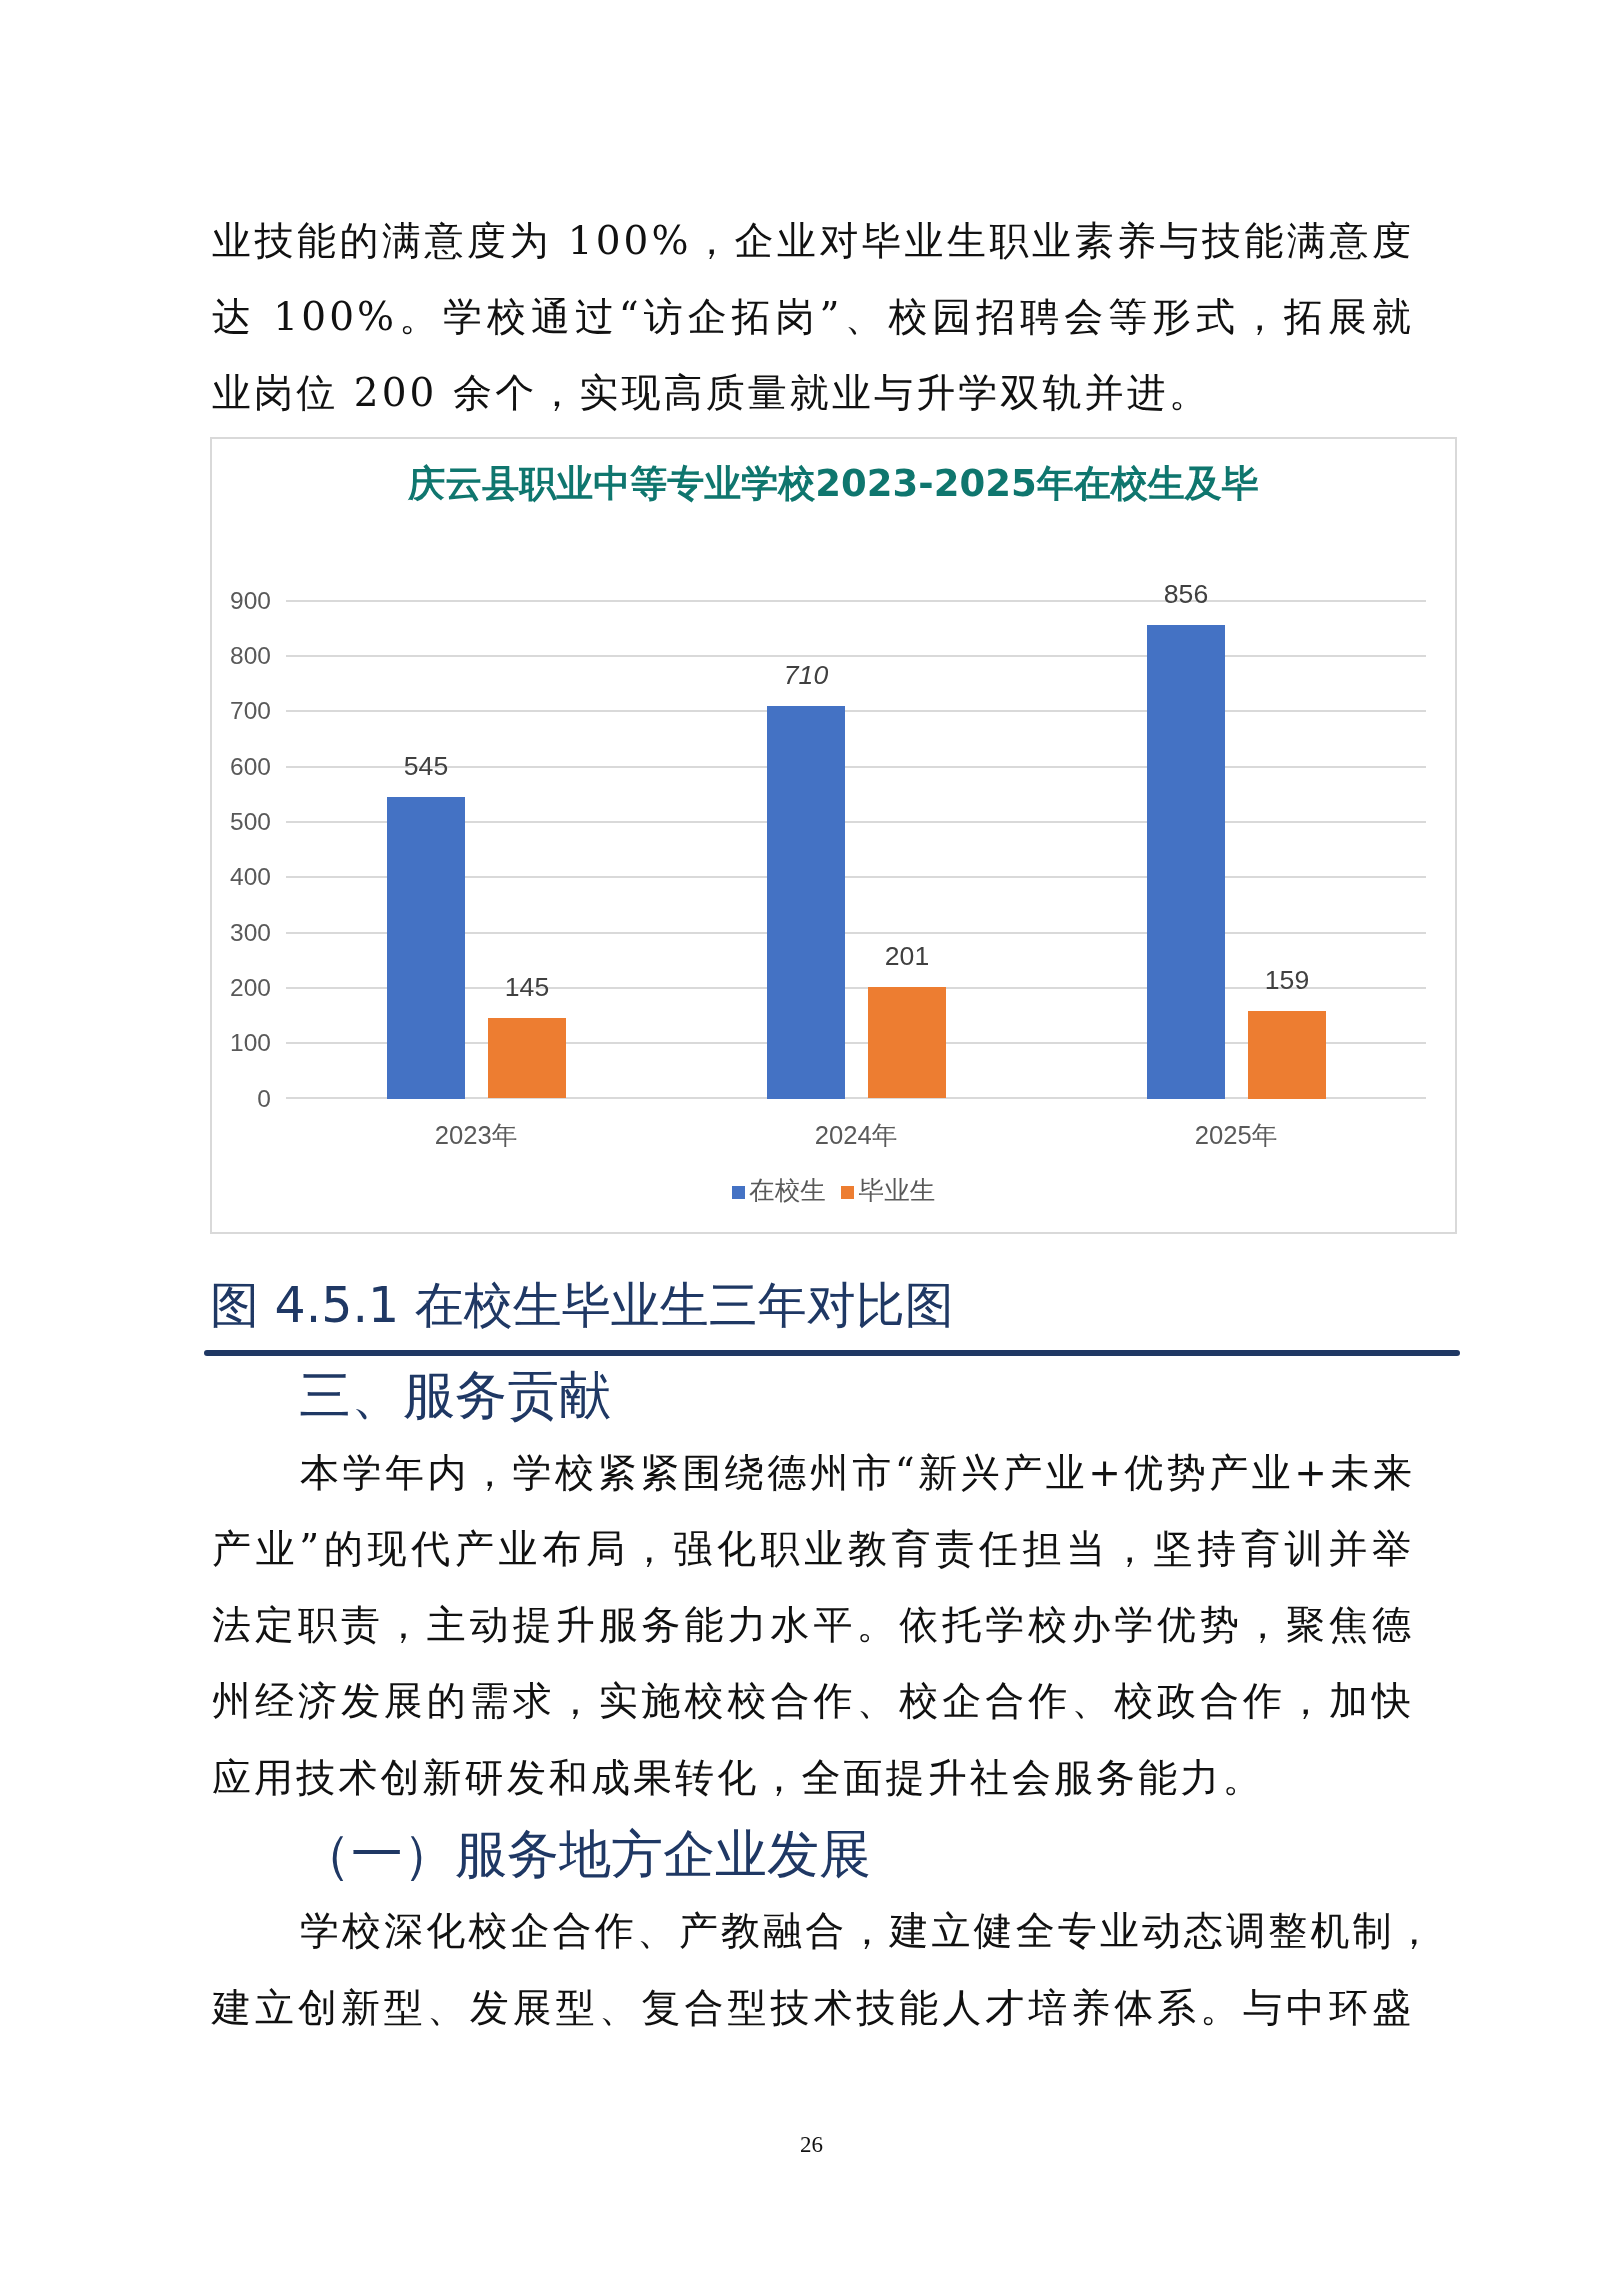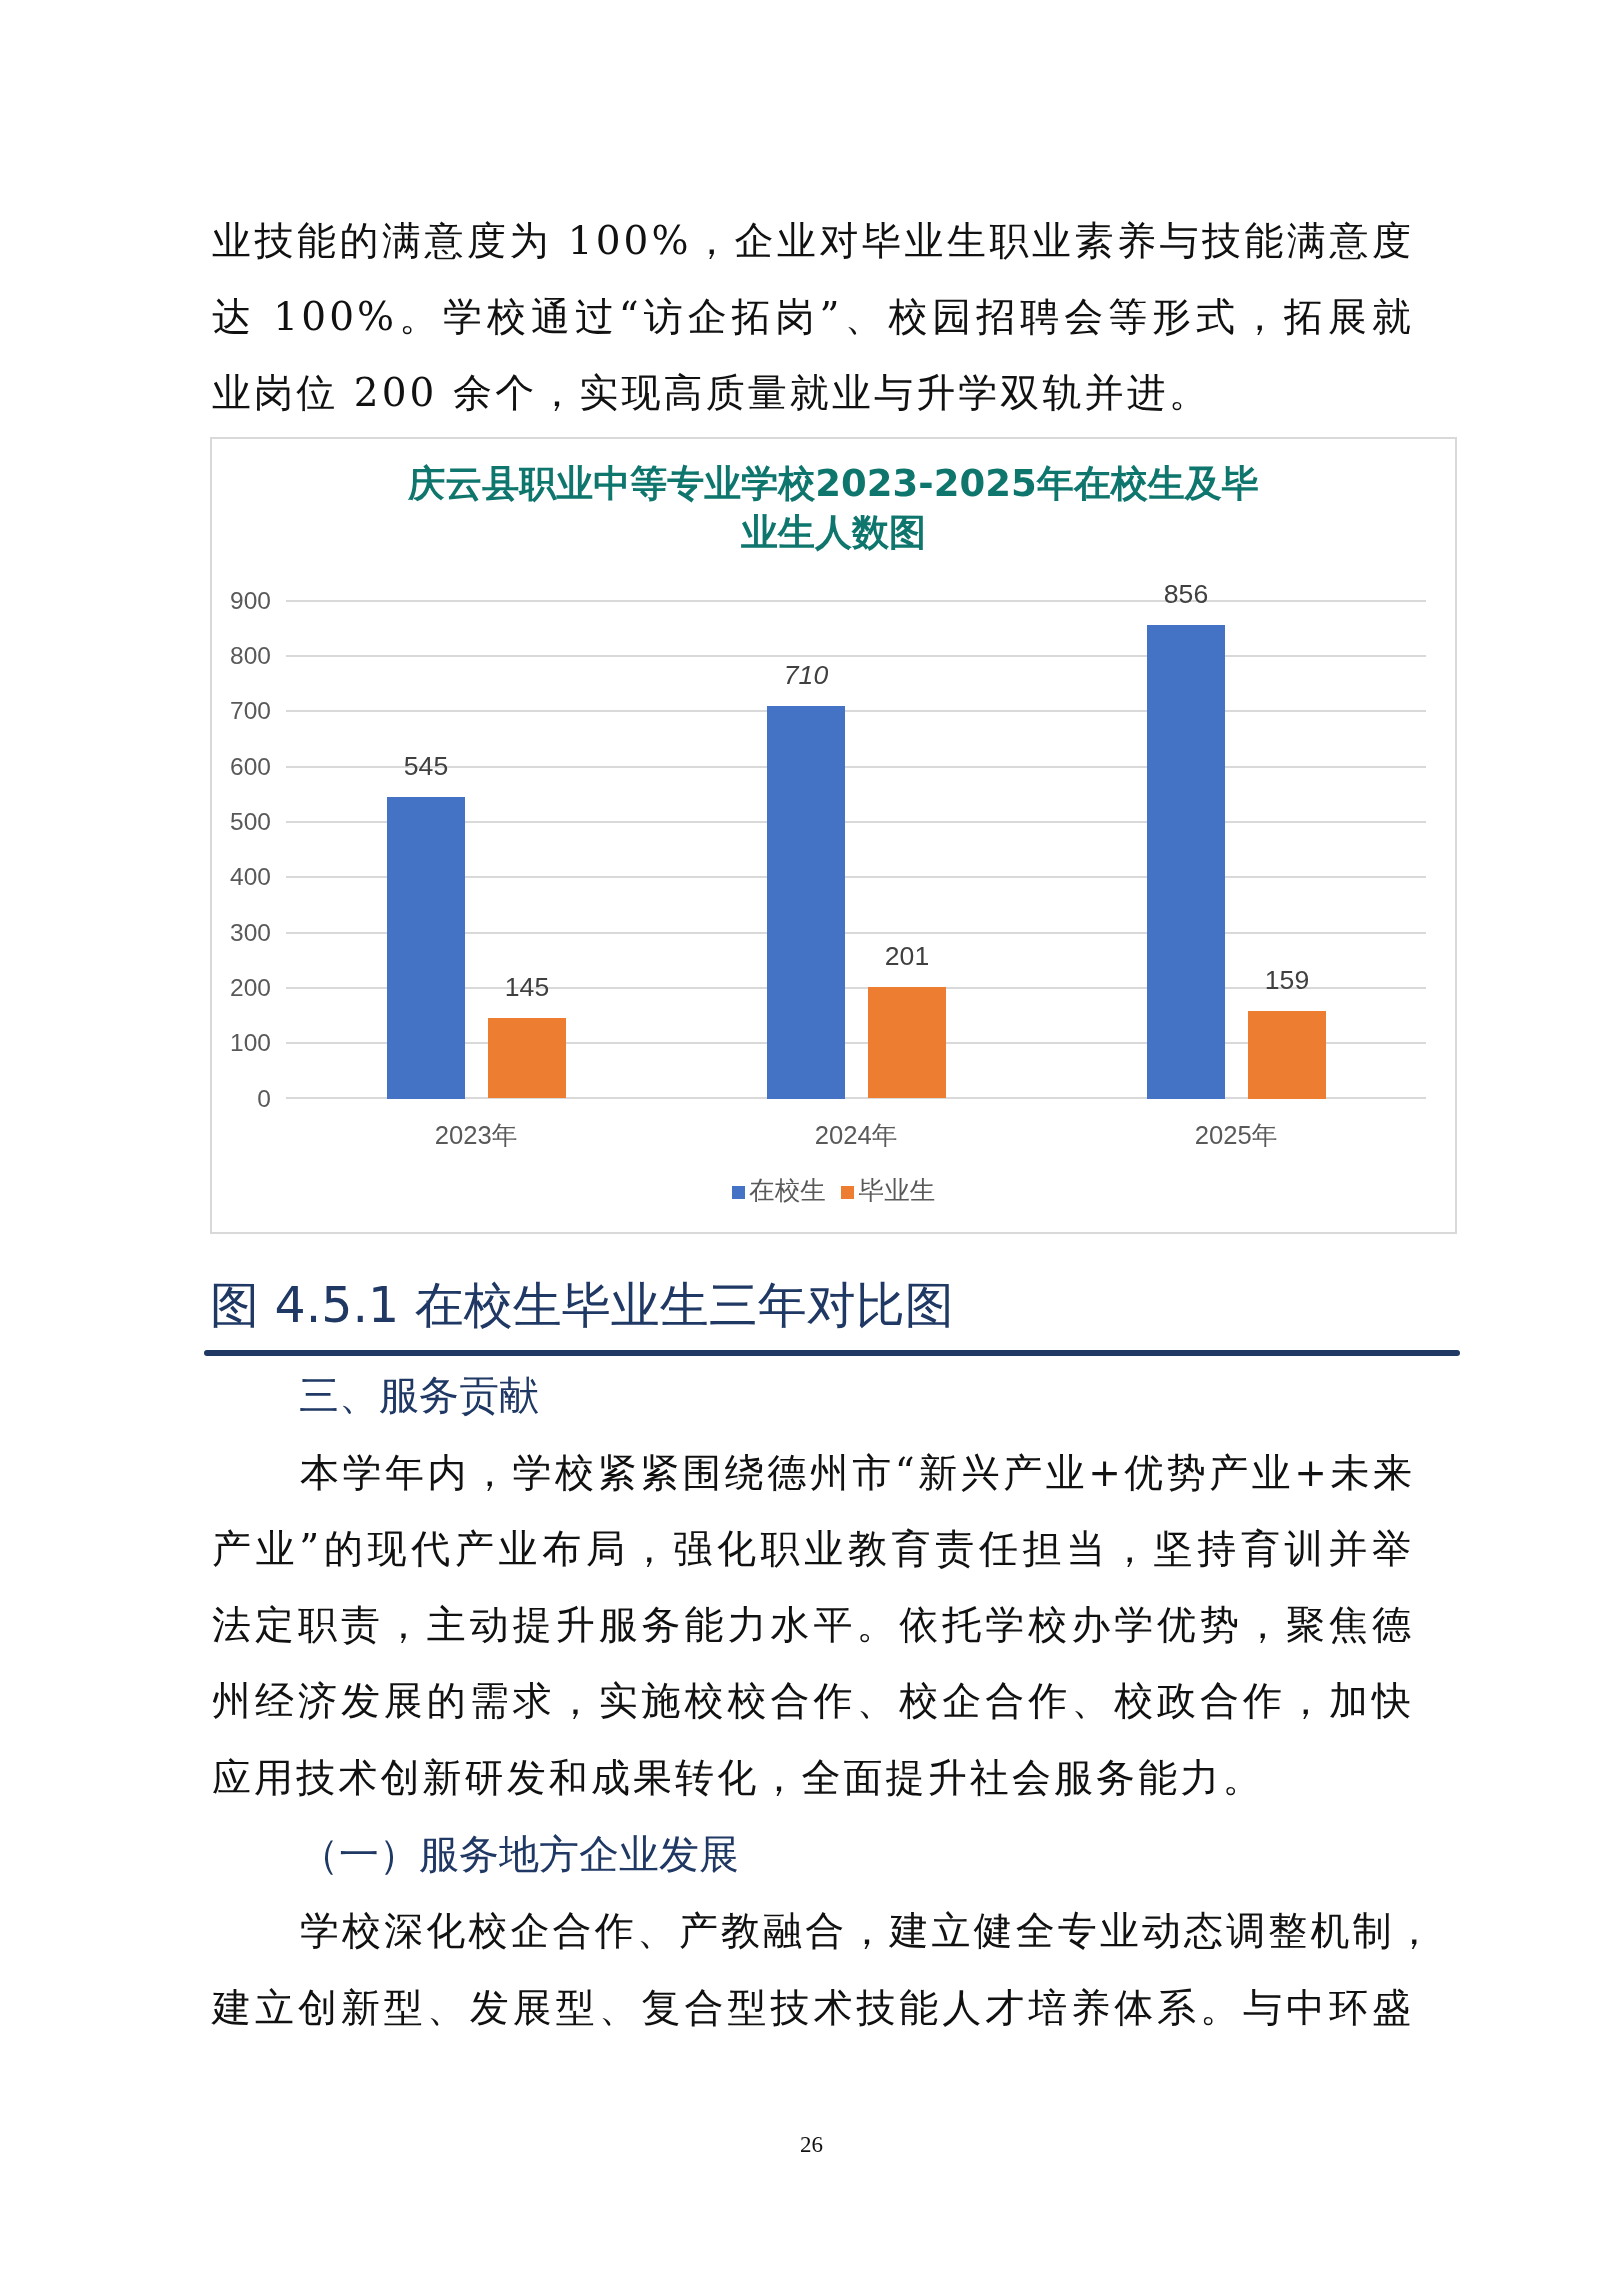--- a/index.html
+++ b/index.html
@@ -24,35 +24,34 @@
             font-size: 25.6px; color: #595959; transform: translateX(-50%); white-space: nowrap; }
   .legend { position: absolute; left: 0; width: 100%; text-align: center;
             font-family: "Liberation Sans", "DejaVu Sans", sans-serif; font-size: 25.6px; color: #595959; }
   .legend .sw { display: inline-block; width: 13.3px; height: 13.3px; margin-right: 4.1px; vertical-align: middle; }
   .legend .item { margin: 0 4.1px; }
   .caption { position: absolute; left: 210px; top: 1278px; font-family: "DejaVu Sans", "Liberation Sans", sans-serif;
              font-size: 49px; color: #1f3864; line-height: 56px; white-space: nowrap; }
   .rule { position: absolute; left: 204px; top: 1350px; width: 1256px; height: 6.1px; background: #1f3864;
           border-radius: 3.1px; }
   .heading { position: absolute; font-family: "DejaVu Sans", "Liberation Sans", sans-serif;
-             font-size: 40px; color: #1f3864; white-space: nowrap; line-height: 51px; }
+             font-size: 52px; color: #1f3864; white-space: nowrap; line-height: 51px; }
   .pagenum { position: absolute; left: 0; width: 100%; text-align: center; top: 2132px;
              font-size: 23px; font-family: "Liberation Serif", "DejaVu Serif", serif; }
 </style>
 </head>
 <body>
 
 <div class="line" style="top:215px">业技能的满意度为 100%，企业对毕业生职业素养与技能满意度</div>
 <div class="line" style="top:291px">达 100%。学校通过“访企拓岗”、校园招聘会等形式，拓展就</div>
 <div class="line last" style="top:367px">业岗位 200 余个，实现高质量就业与升学双轨并进。</div>
 
 <div class="chart-box" id="chart">
   <div class="chart-title">
     <div>庆云县职业中等专业学校2023-2025年在校生及毕</div>
-    <div>业生人数图</div>
   </div>
   <div id="plot"></div>
   <div class="legend" style="top:1161px; top:734px;">
     <span class="item">
       <span class="sw" style="background:#4472c4"></span><span>在校生</span>
     </span>
     <span class="item">
       <span class="sw" style="background:#ed7d31"></span><span>毕业生</span>
     </span>
   </div>

